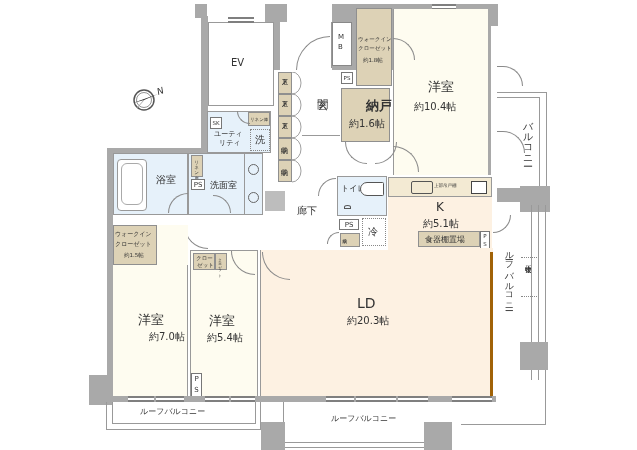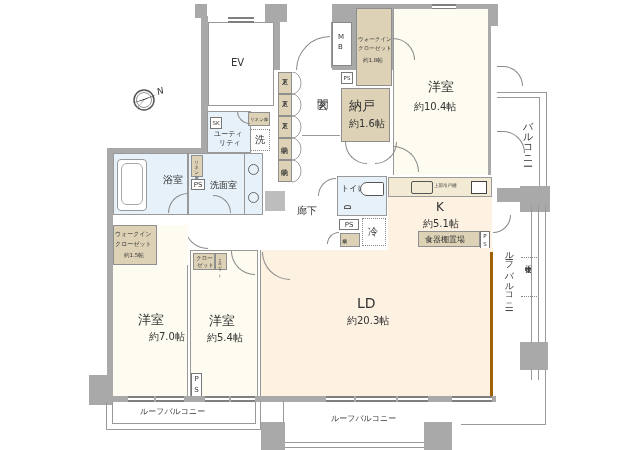--- a/index.html
+++ b/index.html
@@ -103,45 +103,45 @@
         <path d="M0 66 A9 11 0 0 1 0 88"></path>
         <path d="M0 88 A9 11 0 0 1 0 110"></path>
     </g>
   </svg>
 </div>
 <div class="abs" style="left:302px;top:70px;width:38px;height:66px;background:#fff;border-bottom:1px solid #999;">
   <span class="lbl big vert" style="left:13px;top:20px;font-size:11px;">玄関</span>
 </div>
 
 <div class="abs room-storage" style="left:341px;top:88px;width:49px;height:54px;">
-  <span class="lbl big" style="left:7px;top:10px;">納戸</span>
+  <span class="lbl big" style="left:24px;top:10px;font-weight:bold;">納戸</span>
   <span class="lbl mid" style="left:7px;top:29px;">約1.6帖</span>
 </div>
 <div class="door" style="left:345px;top:142px;width:22px;height:22px;border-radius:0 0 0 22px;border-top:none;border-right:none;"></div>
 <div class="door" style="left:375px;top:142px;width:22px;height:22px;border-radius:0 0 22px 0;border-top:none;border-left:none;"></div>
 
-<div class="abs room-blue" style="left:207px;top:111px;width:44px;height:42px;border:1.5px solid #999;">
+<div class="abs room-blue" style="left:207px;top:111px;width:64px;height:42px;border:1.5px solid #999;">
   <div class="abs" style="left:2px;top:5px;width:12px;height:12px;border:1px solid #777;background:#fff;font-size:5.5px;line-height:10px;text-align:center;">SK</div>
   <span class="lbl sm" style="left:6px;top:18px;">ユーティ</span>
   <span class="lbl sm" style="left:11px;top:27px;">リティ</span>
   <div class="abs" style="left:42px;top:17px;width:20px;height:22px;border:1px dotted #888;">
     <span class="lbl mid" style="left:4px;top:4px;">洗</span>
   </div>
   <div class="abs room-storage" style="left:40px;top:0;width:22px;height:14px;">
     <span class="lbl" style="font-size:4.5px;left:1px;top:4px;">リネン庫</span>
   </div>
 </div>
 
 <div class="abs wall" style="left:107px;top:148px;width:6px;height:255px;"></div>
 <div class="abs wall" style="left:107px;top:148px;width:100px;height:5px;"></div>
 <div class="abs room-blue" style="left:113px;top:153px;width:75px;height:62px;border:1px solid #999;">
   <div class="abs" style="left:3px;top:5px;width:30px;height:52px;border:1.5px solid #999;border-radius:4px;background:#fff;">
     <div class="abs" style="left:3px;top:3px;width:22px;height:42px;border:1px solid #aaa;border-radius:6px;"></div>
   </div>
-  <span class="lbl mid" style="left:42px;top:20px;margin-left:7px;">浴室</span>
+  <span class="lbl mid" style="left:42px;top:20px;">浴室</span>
 </div>
 <div class="door" style="left:168px;top:193px;width:20px;height:20px;border-radius:20px 0 0 0;border-right:none;border-bottom:none;"></div>
 <div class="abs room-blue" style="left:188px;top:153px;width:75px;height:62px;border:1px solid #999;">
   <div class="abs room-storage" style="left:2px;top:1px;width:12px;height:22px;">
     <span class="lbl vert" style="font-size:4.5px;left:2px;top:1px;">リネン庫</span>
   </div>
   <div class="ps" style="left:2px;top:25px;width:14px;height:11px;">PS</div>
   <span class="lbl mid" style="left:21px;top:26px;font-size:9px;">洗面室</span>
   <div class="abs" style="left:55px;top:0;width:18px;height:60px;border-left:1px solid #999;">
     <div class="abs" style="left:3px;top:10px;width:11px;height:11px;border:1px solid #666;border-radius:50%;"></div>

